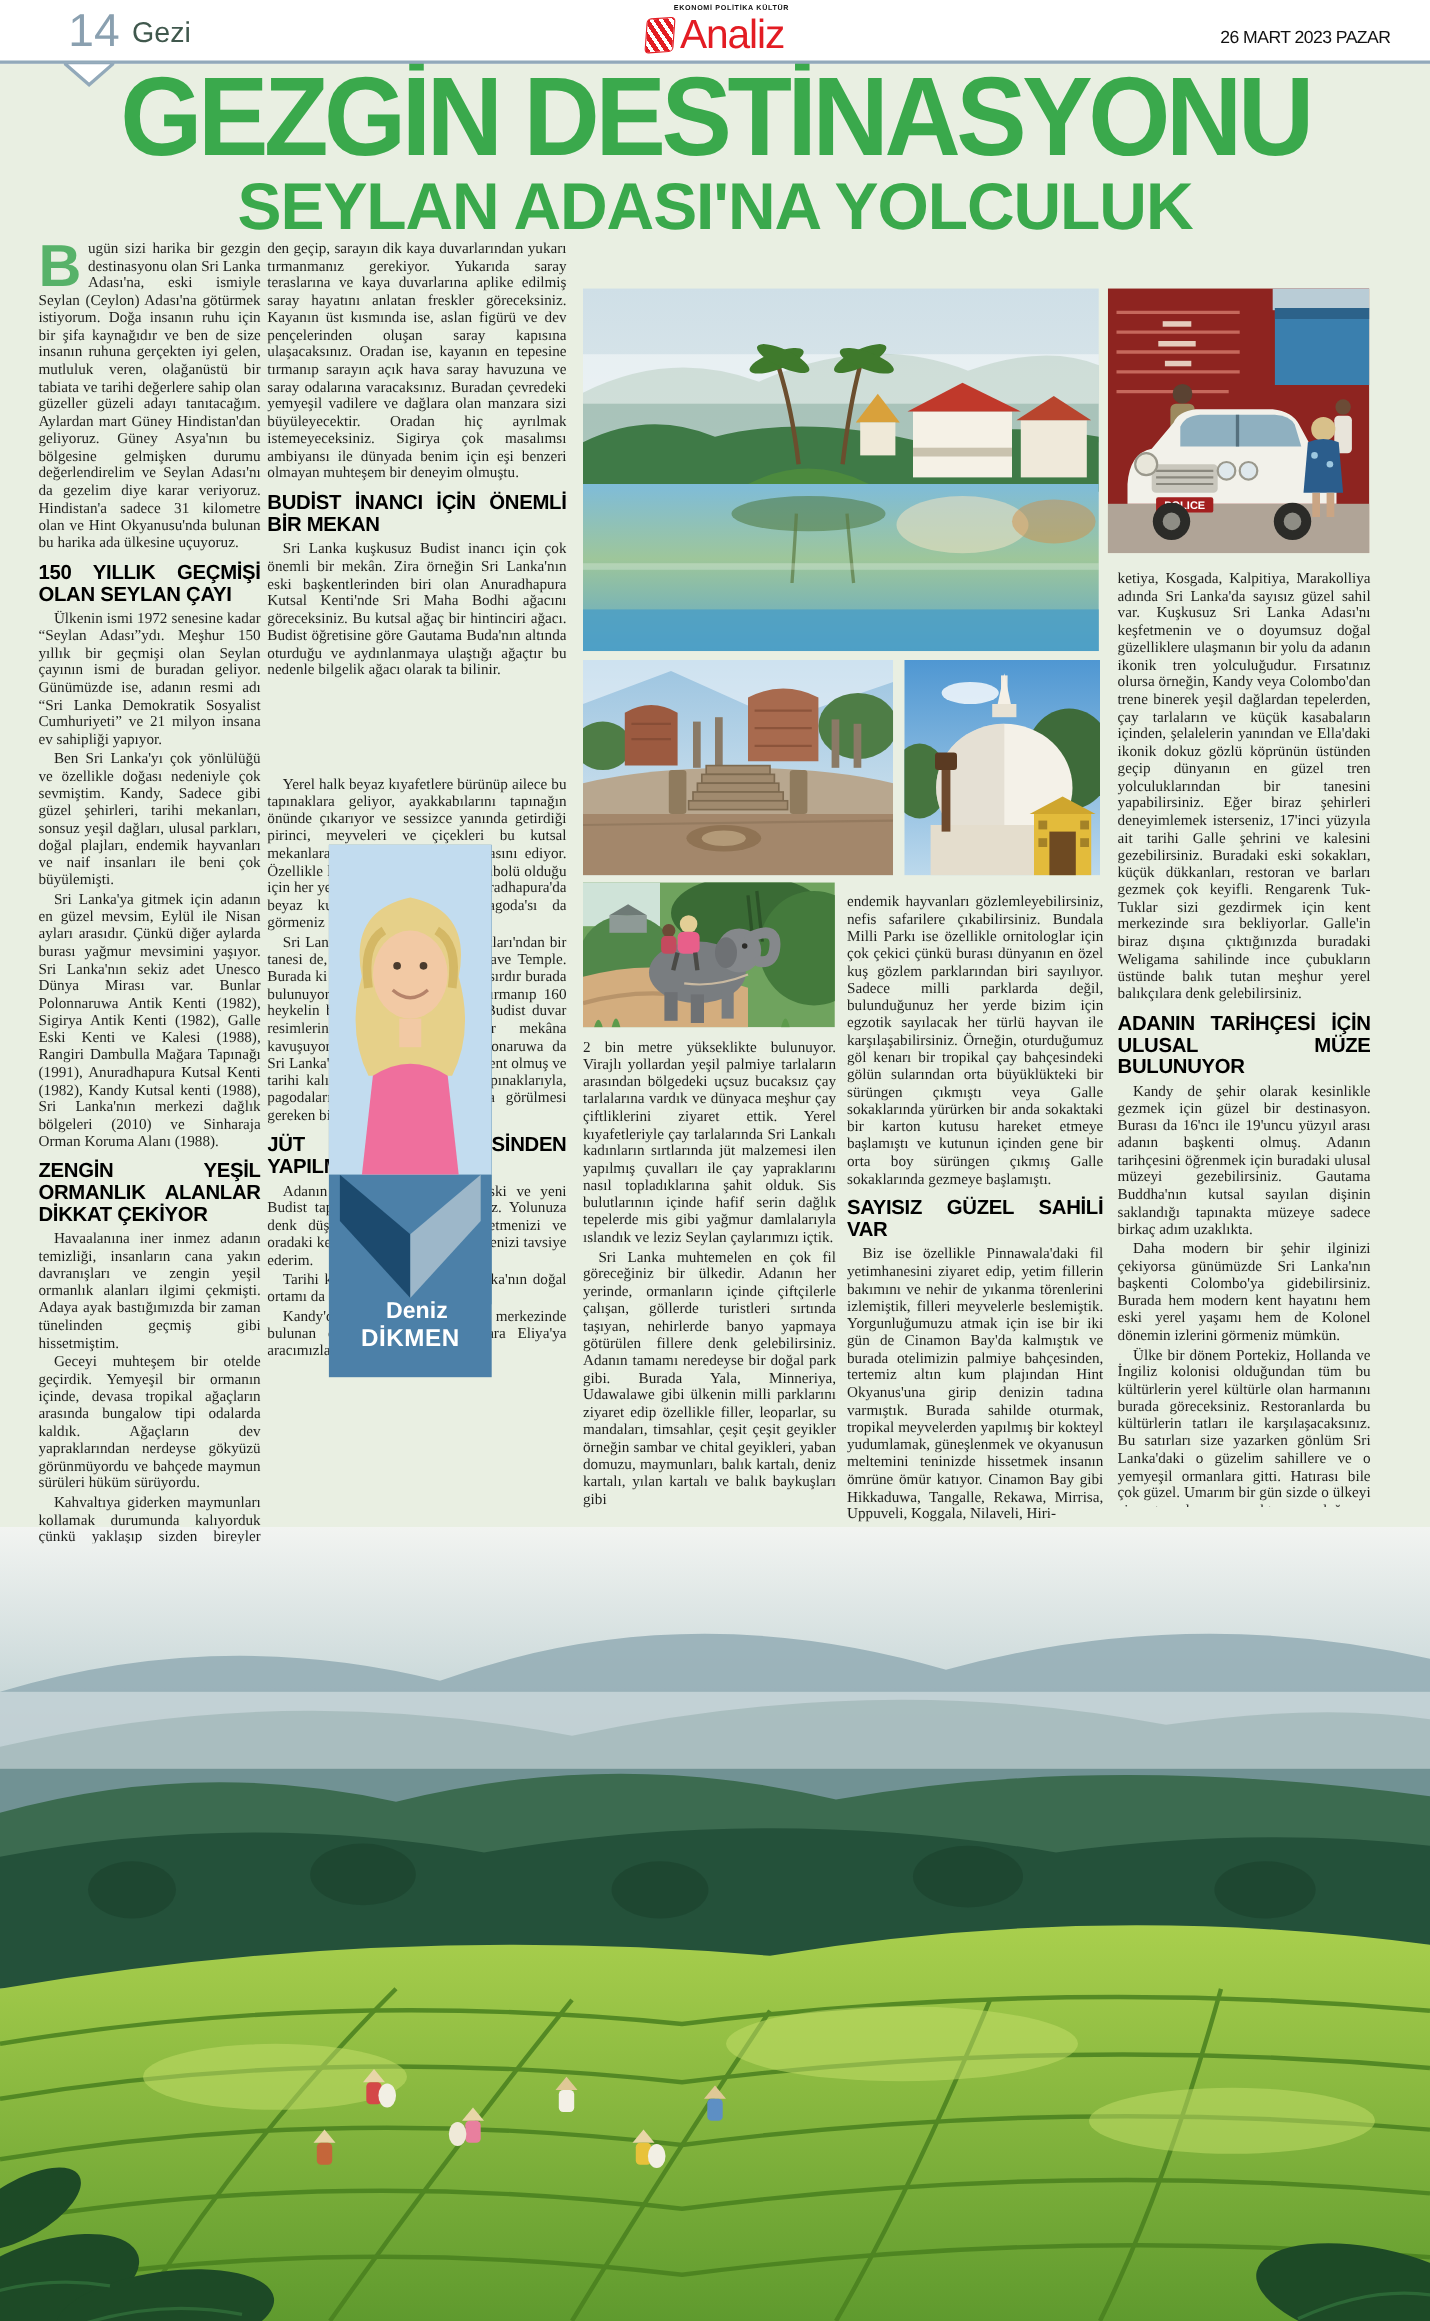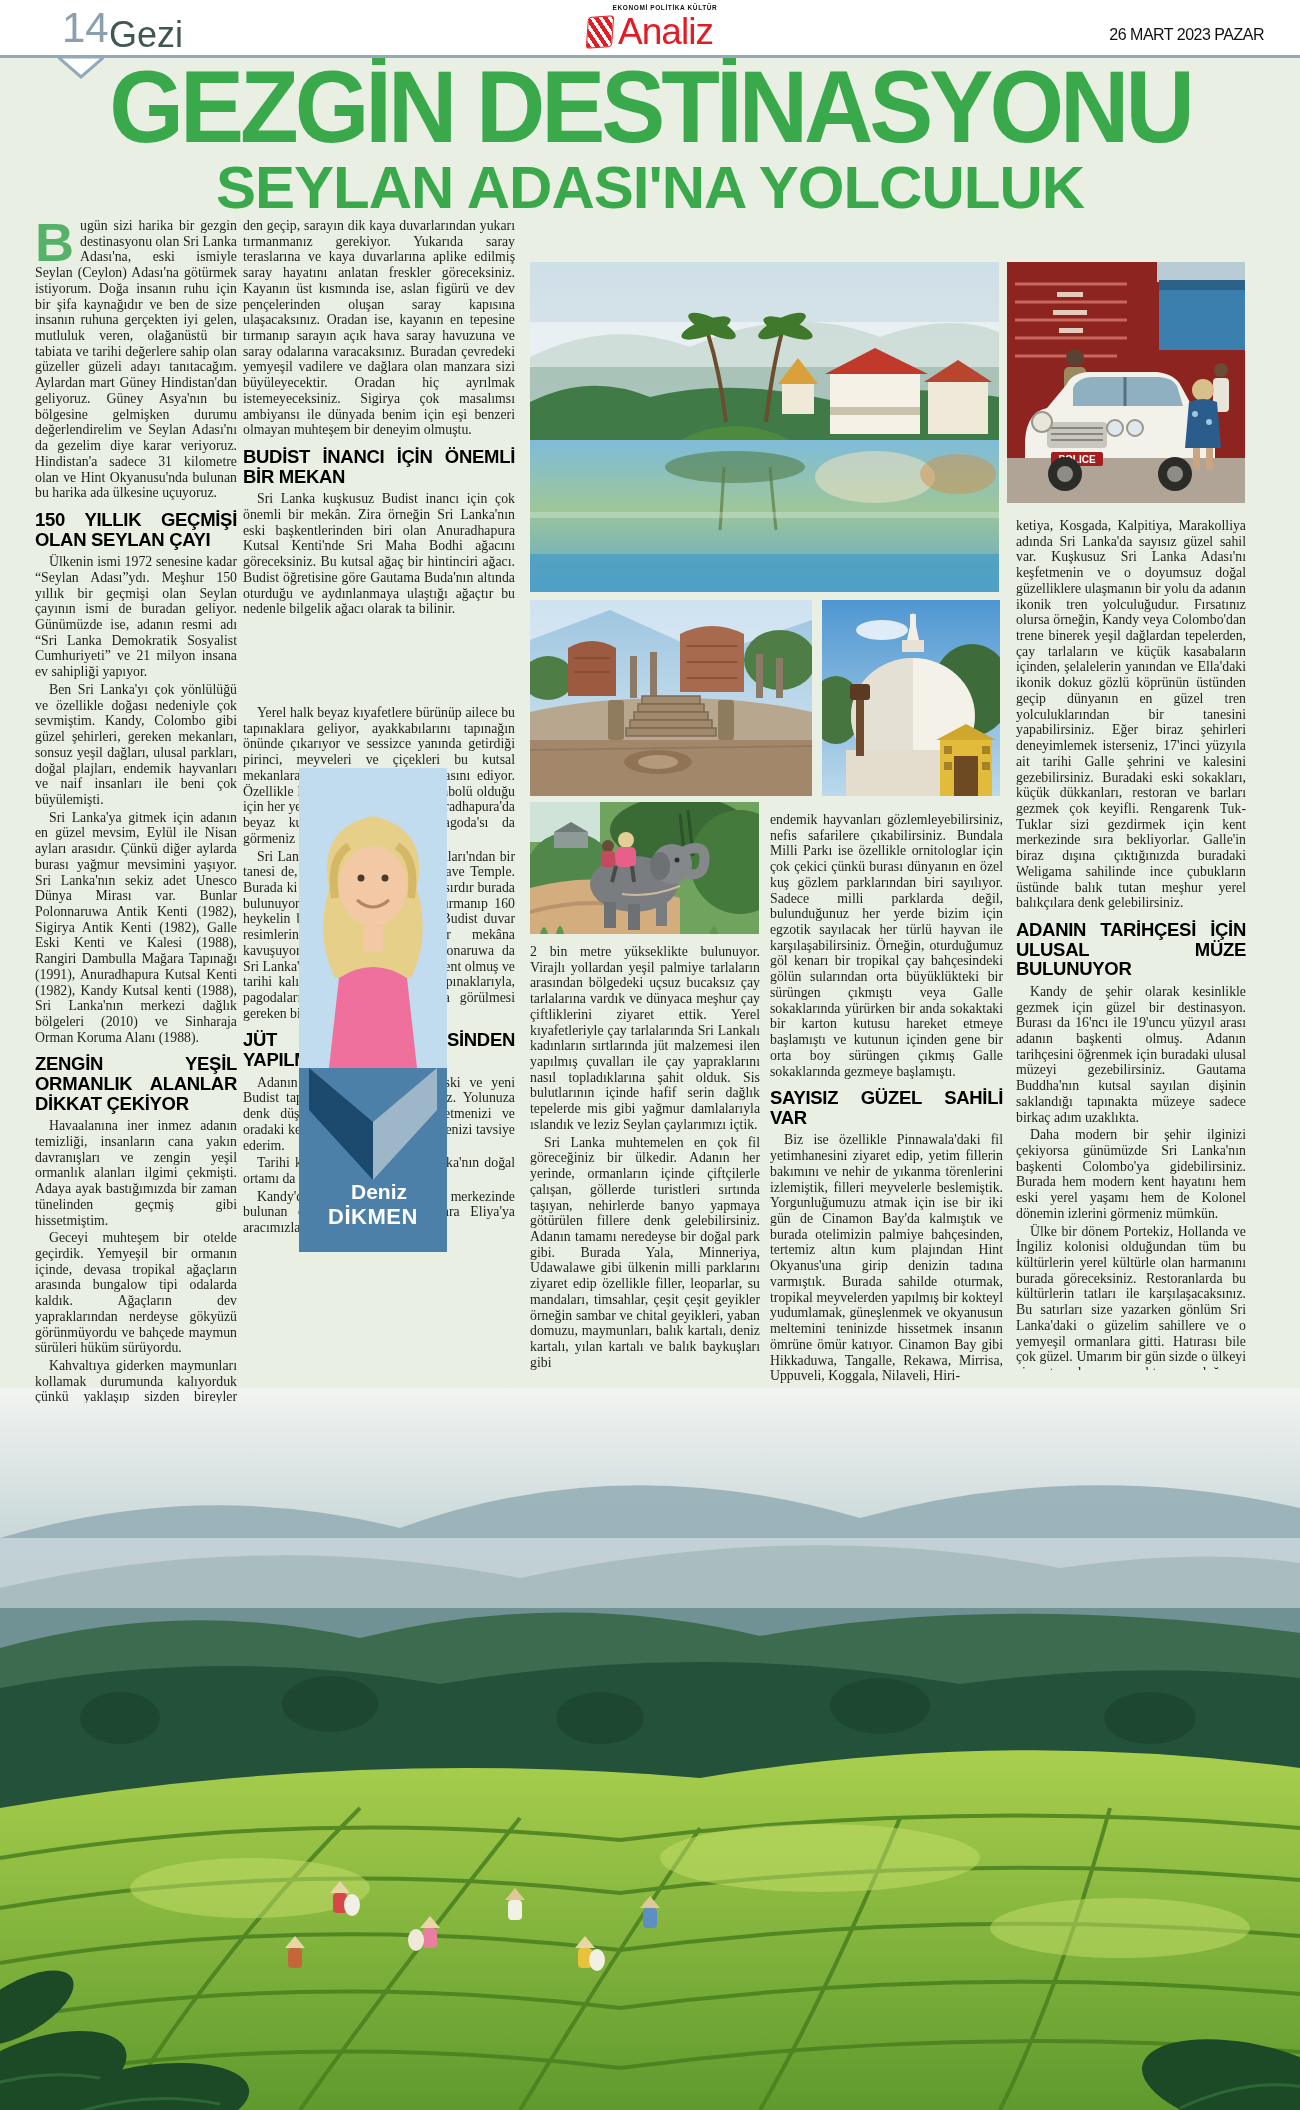--- a/index.html
+++ b/index.html
@@ -2,22 +2,22 @@
 <html><head>
 <meta charset="utf-8">
 <style>
   html,body{margin:0;padding:0;background:#ffffff;}
   #page{position:relative;width:1300px;height:2110px;background:#ffffff;overflow:hidden;
         font-family:"Liberation Serif",serif;}
   
   #header{position:absolute;left:0;top:0;width:1300px;height:57px;background:#ffffff;z-index:5;}
   #page-number{position:absolute;left:62px;top:4px;font-family:"Liberation Sans",sans-serif;
         font-size:42px;color:#8aa0b0;font-weight:400;}
-  #section-name{position:absolute;left:109px;top:14px;font-family:"Liberation Sans",sans-serif;
-        font-size:36px;color:#40584d;font-weight:400;}
+  #section-name{position:absolute;left:120px;top:14px;font-family:"Liberation Sans",sans-serif;
+        font-size:26px;color:#40584d;font-weight:400;}
   #masthead{position:absolute;left:0;right:0;top:4px;text-align:center;}
   #masthead-tagline{font-family:"Liberation Sans",sans-serif;font-size:6.5px;font-weight:bold;
         color:#111;letter-spacing:.6px;margin-left:30px;}
   #masthead-row{display:flex;align-items:center;justify-content:center;gap:5px;margin-top:0;}
   #masthead-flag{width:24px;height:30px;border-radius:4px;transform:skewX(-8deg) rotate(-4deg);
         background:repeating-linear-gradient(55deg,#e31c23 0 4px,#ffffff 4px 7px);border:1px solid #e31c23;}
   #masthead-title{font-family:"Liberation Sans",sans-serif;font-size:37px;font-weight:normal;
         color:#e31c23;letter-spacing:-1px;}
   #page-date{position:absolute;right:36px;top:26px;font-family:"Liberation Sans",sans-serif;
         font-size:16px;color:#111;font-weight:400;letter-spacing:-0.5px;}
@@ -408,21 +408,21 @@
     <div id="author-name">
       <span id="author-first">Deniz</span>
       <span id="author-last">DİKMEN</span>
     </div>
   </div>
 
   <div class="col" style="left:35px;top:218px;width:202px;height:1185px;">
     <p class="first"><span class="dropcap">B</span><span>ugün sizi harika bir gezgin destinasyonu olan Sri Lanka Adası'na, eski ismiyle Seylan (Ceylon) Adası'na götürmek istiyorum. Doğa insanın ruhu için bir şifa kaynağıdır ve ben de size insanın ruhuna gerçekten iyi gelen, mutluluk veren, olağanüstü bir tabiata ve tarihi değerlere sahip olan güzeller güzeli adayı tanıtacağım. Aylardan mart Güney Hindistan'dan geliyoruz. Güney Asya'nın bu bölgesine gelmişken durumu değerlendirelim ve Seylan Adası'nı da gezelim diye karar veriyoruz. Hindistan'a sadece 31 kilometre olan ve Hint Okyanusu'nda bulunan bu harika ada ülkesine uçuyoruz.</span></p>
     <div class="sec">150 YILLIK GEÇMİŞİ OLAN SEYLAN ÇAYI</div>
     <p>Ülkenin ismi 1972 senesine kadar “Seylan Adası”ydı. Meşhur 150 yıllık bir geçmişi olan Seylan çayının ismi de buradan geliyor. Günümüzde ise, adanın resmi adı “Sri Lanka Demokratik Sosyalist Cumhuriyeti” ve 21 milyon insana ev sahipliği yapıyor.</p>
-    <p>Ben Sri Lanka'yı çok yönlülüğü ve özellikle doğası nedeniyle çok sevmiştim. Kandy, Colombo gibi güzel şehirleri, gereken mekanları, sonsuz yeşil dağları, ulusal parkları, doğal plajları, endemik hayvanları ve naif insanları ile beni çok büyülemişti.</p>
+    <p>Ben Sri Lanka'yı çok yönlülüğü ve özellikle doğası nedeniyle çok sevmiştim. Kandy, Sadece gibi güzel şehirleri, tarihi mekanları, sonsuz yeşil dağları, ulusal parkları, doğal plajları, endemik hayvanları ve naif insanları ile beni çok büyülemişti.</p>
     <p>Sri Lanka'ya gitmek için adanın en güzel mevsim, Eylül ile Nisan ayları arasıdır. Çünkü diğer aylarda burası yağmur mevsimini yaşıyor. Sri Lanka'nın sekiz adet Unesco Dünya Mirası var. Bunlar Polonnaruwa Antik Kenti (1982), Sigirya Antik Kenti (1982), Galle Eski Kenti ve Kalesi (1988), Rangiri Dambulla Mağara Tapınağı (1991), Anuradhapura Kutsal Kenti (1982), Kandy Kutsal kenti (1988), Sri Lanka'nın merkezi dağlık bölgeleri (2010) ve Sinharaja Orman Koruma Alanı (1988).</p>
     <div class="sec">ZENGİN YEŞİL ORMANLIK ALANLAR DİKKAT ÇEKİYOR</div>
     <p>Havaalanına iner inmez adanın temizliği, insanların cana yakın davranışları ve zengin yeşil ormanlık alanları ilgimi çekmişti. Adaya ayak bastığımızda bir zaman tünelinden geçmiş gibi hissetmiştim.</p>
     <p>Geceyi muhteşem bir otelde geçirdik. Yemyeşil bir ormanın içinde, devasa tropikal ağaçların arasında bungalow tipi odalarda kaldık. Ağaçların dev yapraklarından nerdeyse gökyüzü görünmüyordu ve bahçede maymun sürüleri hüküm sürüyordu.</p>
     <p>Kahvaltıya giderken maymunları kollamak durumunda kalıyorduk çünkü yaklaşıp sizden bireyler aşırmaya çalışıyorlardı. İlk duraklarımızdan bir tanesi “Sigirya Sarayı.” Dambulla bölgesinde bulunan, 2500 yıl öncesine ait ve 220 metre yükseklikteki büyük bir kayanın içine oyulmuş olan bu olağanüstü saray kompleksi çok özel. Sibirya'ya vardığınızda muazzam saray bahçelerin için-</p>
   </div>
 
   <div class="col" style="left:243px;top:218px;width:272px;height:1192px;">
     <p class="first">den geçip, sarayın dik kaya duvarlarından yukarı tırmanmanız gerekiyor. Yukarıda saray teraslarına ve kaya duvarlarına aplike edilmiş saray hayatını anlatan freskler göreceksiniz. Kayanın üst kısmında ise, aslan figürü ve dev pençelerinden oluşan saray kapısına ulaşacaksınız. Oradan ise, kayanın en tepesine tırmanıp sarayın açık hava saray havuzuna ve saray odalarına varacaksınız. Buradan çevredeki yemyeşil vadilere ve dağlara olan manzara sizi büyüleyecektir. Oradan hiç ayrılmak istemeyeceksiniz. Sigirya çok masalımsı ambiyansı ile dünyada benim için eşi benzeri olmayan muhteşem bir deneyim olmuştu.</p>
     <div class="sec">BUDİST İNANCI İÇİN ÖNEMLİ BİR MEKAN</div>

